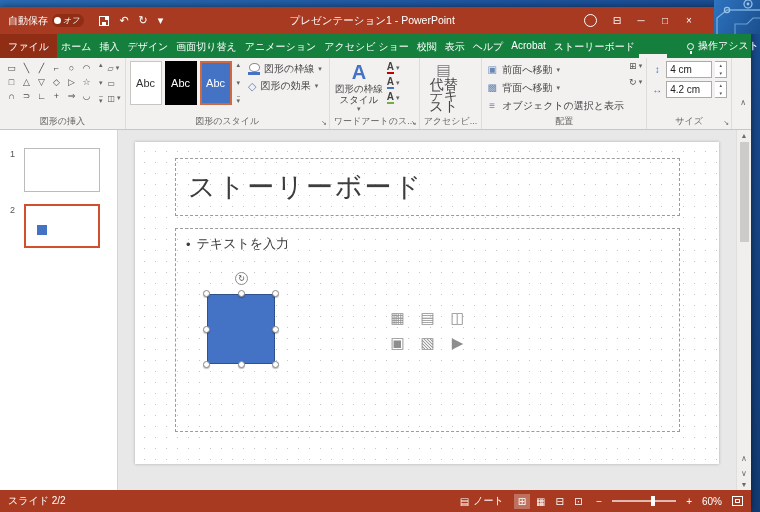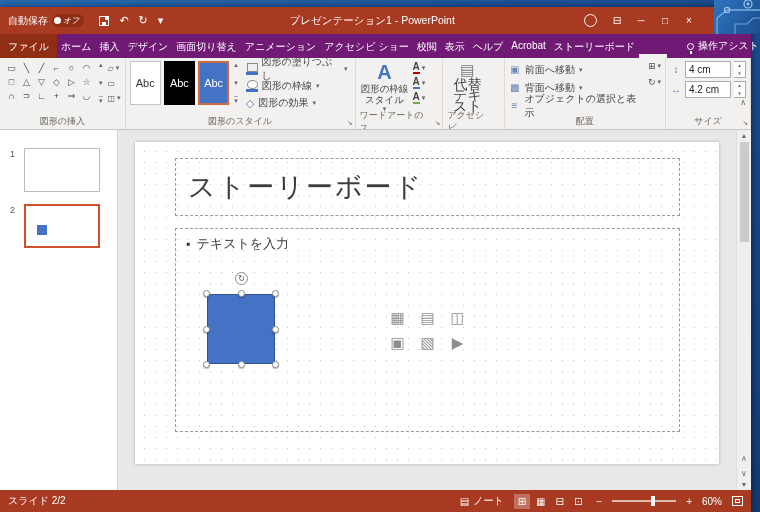--- a/index.html
+++ b/index.html
@@ -24,21 +24,21 @@
   .pill .dot { width:7px; height:7px; border-radius:50%; background:#fff; display:inline-block; }
   .qat { margin:0 5px; font-size:11px; cursor:default; }
   .ic-floppy { width:10px; height:10px; border:1px solid #fff; position:relative; display:inline-block; margin:0 5px; }
   .ic-floppy::after { content:""; position:absolute; left:2px; bottom:0; width:4px; height:3px; background:#fff; }
   .ic-floppy::before { content:""; position:absolute; right:0; top:0; width:3px; height:3px; background:#fff; }
   .tb-title { flex:1; text-align:center; font-size:10.5px; white-space:nowrap; overflow:hidden; }
   .tb-ic { width:24px; text-align:center; font-size:10px; }
   .tb-circle { width:13px; height:13px; border:1px solid #fff; border-radius:50%; display:inline-block; margin:0 8px; }
 
   
-  .tabrow { height:24px; background:#701a75; display:flex; align-items:stretch; color:#fff;
+  .tabrow { height:24px; background:#15803d; display:flex; align-items:stretch; color:#fff;
     font-size:10px; flex:0 0 auto; white-space:nowrap; }
   .tab { padding:6px 4px 0; cursor:default; }
   .tab.file { background:#8F2D15; padding:6px 8px 0; }
   .tab.active { background:#F3F1F0; color:#A73A21;margin-top:20px; }
   .tabrow .spacer { flex:1; }
   .tellme { display:flex; align-items:center; gap:4px; padding:0 20px; }
   .bulb { width:7px; height:7px; border:1px solid #fff; border-radius:50%; position:relative; }
   .bulb::after { content:""; position:absolute; left:2px; top:7px; width:2px; height:3px; background:#fff; }
   .tabic { display:flex; align-items:center; padding:0 7px; }
   .ic-person { width:8px; height:8px; position:relative; }
@@ -260,25 +260,20 @@
         <div class="gbody">
           <div class="abc">Abc</div>
           <div class="abc black">Abc</div>
           <div class="abc blue sel">Abc</div>
           <div class="gal">
             <span>▴</span>
             <span>▾</span>
             <span class="more">▾</span>
           </div>
           <div class="mcol">
-            <div class="mbtn">
-              <span class="sw"></span>
-              <span>図形の塗りつぶし</span>
-              <span class="car">▾</span>
-            </div>
             <div class="mbtn">
               <span class="sw outl"></span>
               <span>図形の枠線</span>
               <span class="car">▾</span>
             </div>
             <div class="mbtn">
               <span class="fx">◇</span>
               <span>図形の効果</span>
               <span class="car">▾</span>
             </div>

